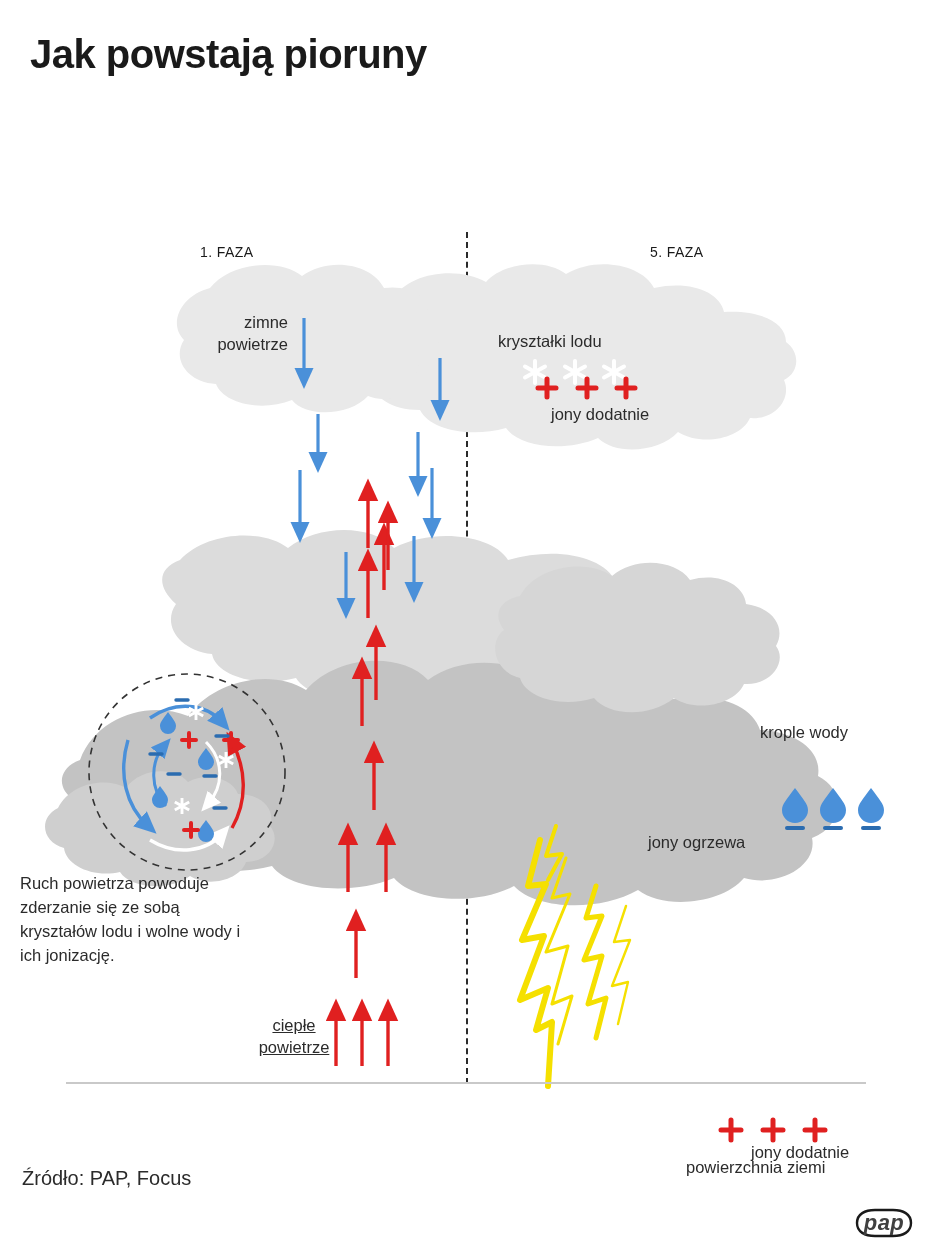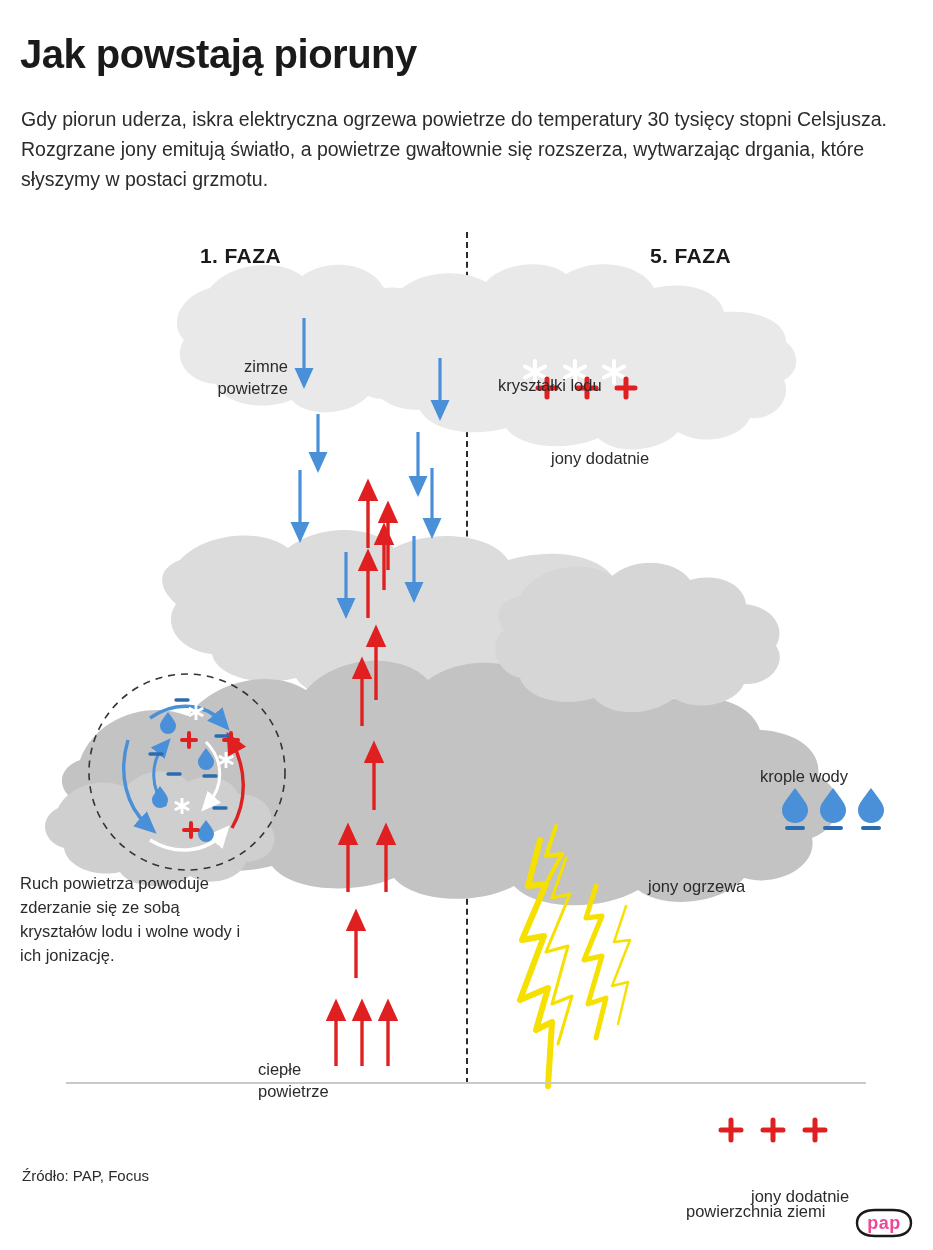--- a/index.html
+++ b/index.html
@@ -16,42 +16,42 @@
     overflow: hidden;
   }
   .page {
     position: absolute;
     inset: 0;
   }
 
   
   .title {
     position: absolute;
-    left: 20px;
+    left: 30px;
     top: 32px;
     font-size: 40px;
     font-weight: bold;
     letter-spacing: -0.5px;
     color: #1a1a1a;
   }
   .lead {
     position: absolute;
     left: 21px;
     top: 104px;
     width: 892px;
     font-size: 19.5px;
     line-height: 30px;
     color: #2b2b2b;
   }
 
   
   .phase-label {
     position: absolute;
-    font-size: 21px;
-    font-weight: bold;
+    font-size: 14px;
+    font-weight: normal;
     letter-spacing: 0.4px;
     color: #1a1a1a;
   }
   #phase1 { left: 200px; top: 244px; }
   #phase2 { left: 650px; top: 244px; }
 
   
   .divider {
     position: absolute;
     left: 466px;
@@ -92,66 +92,65 @@
   #t-left-top   { left: 20px; top: 400px; width: 230px; }
   #t-left-bot   { left: 20px; top: 871px; width: 230px; }
   #t-right-mid  { left: 690px; top: 511px; width: 225px; }
   #t-right-bot  { left: 686px; top: 930px; width: 230px; }
 
   .lbl {
     position: absolute;
     font-size: 16.5px;
     line-height: 22px;
     color: #2b2b2b;
-    margin-top: 44px;
   }
   #lbl-cold   { left: 200px; top: 311px; width: 88px; text-align: right; }
-  #lbl-warm   { left: 258px; top: 1014px; width: 72px; text-align: left; }
+  #lbl-warm   { left: 258px; top: 1014px; width: 72px; text-align: center; text-decoration: underline; }
   #lbl-ice    { left: 498px; top: 330px; }
   #lbl-ionspos{ left: 551px; top: 403px; }
   #lbl-drops  { left: 760px; top: 721px; }
   #lbl-ionsneg{ left: 648px; top: 831px; }
   #lbl-surface{ left: 686px; top: 1156px; }
   #lbl-surfion{ left: 751px; top: 1141px; }
 
   
   .source {
     position: absolute;
     left: 22px;
     top: 1167px;
-    font-size: 15px;
+    font-size: 20px;
     color: #2b2b2b;
   }
   .logo {
     position: absolute;
     right: 18px;
     bottom: 12px;
     width: 62px;
     height: 30px;
   }
   .logo-text {
     position: absolute;
     left: 0; top: 0;
     width: 62px; height: 30px;
     display: flex;
     align-items: center;
     justify-content: center;
-    font-size: 18px;
+    font-size: 22px;
     font-weight: bold;
-    color: #ec4899;
+    font-style: italic;
+    color: #404040;
     letter-spacing: 0.5px;
   }
 </style>
 </head>
 <body>
 
 <div class="page">
 
   <div class="title">Jak powstają pioruny</div>
-  <div class="lead">Gdy piorun uderza, iskra elektryczna ogrzewa powietrze do temperatury 30 tysięcy stopni Celsjusza. Rozgrzane jony emitują światło, a powietrze gwałtownie się rozszerza, wytwarzając drgania, które słyszymy w postaci grzmotu.</div>
 
   <div class="phase-label" id="phase1">1. FAZA</div>
   <div class="phase-label" id="phase2">5. FAZA</div>
 
   <div class="divider"></div>
 
   <svg class="cloud-layer" viewBox="0 0 933 1250">
     <defs>
       <marker id="arrowRed" markerWidth="7" markerHeight="7" refX="3.2" refY="3" orient="auto">
         <path d="M0,0 L6.6,3 L0,6 z" fill="#e02020"></path>

